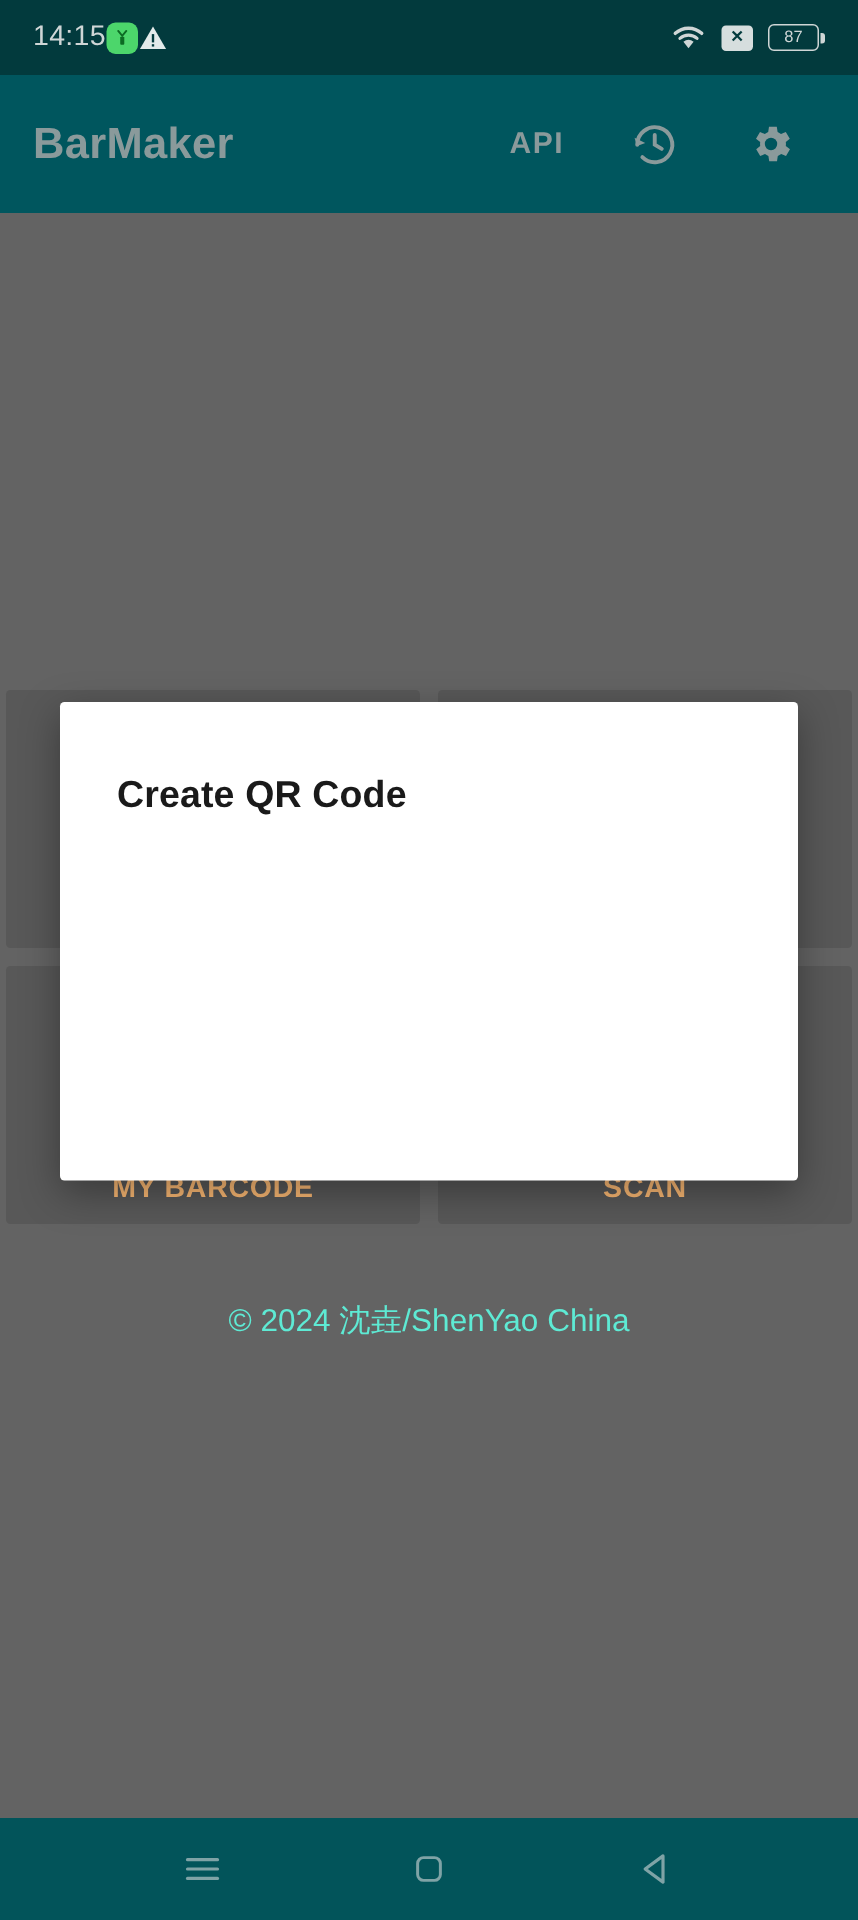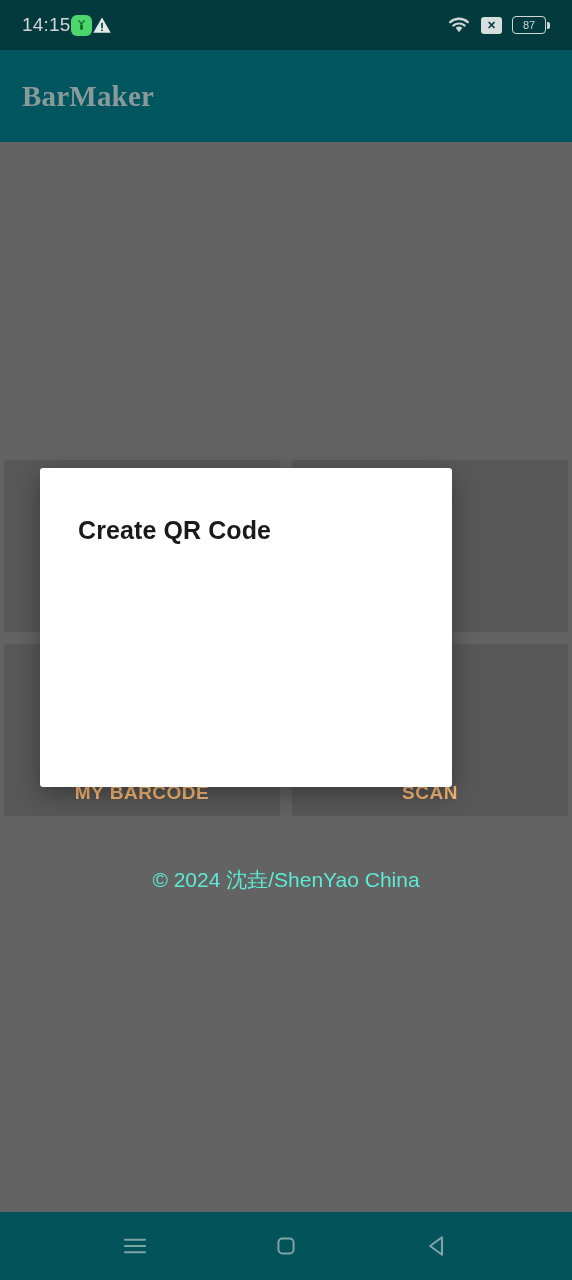--- a/index.html
+++ b/index.html
@@ -47,21 +47,20 @@
 
   
   .app-bar{
     position:absolute; top:50px; left:0; width:572px; height:92px;
     background:#00565E;
     display:flex; align-items:center; padding:0 22px;
   }
   .app-title{
     font-size:29px; font-weight:bold; color:#8a9a9b; letter-spacing:.2px;
     flex:1;
-    font-family:Liberation Serif, serif;
   }
   .app-actions{ display:flex; align-items:center; gap:42px; padding-right:18px; }
   .action-api{
     font-size:20px; font-weight:bold; color:#8a9a9b; letter-spacing:1px;
   }
   .action-icon{ width:36px;height:36px; display:flex;align-items:center;justify-content:center; }
   .action-icon svg{ display:block; }
 
   
   .scrim{
@@ -86,21 +85,21 @@
     font-size:19px; font-weight:bold; color:#fdba74; letter-spacing:.5px;
   }
 
   .copyright{
     position:absolute; top:866px; left:0; width:572px;
     text-align:center; font-size:21px; color:#5eead4;
   }
 
   
   .dialog-wrap{
-    position:absolute; top:468px; left:40px; width:412px; height:319px;
+    position:absolute; top:468px; left:40px; width:492px; height:319px;
     background:#ffffff; border-radius:3px;
     box-shadow:0 8px 26px rgba(0,0,0,.35);
     padding:32px 38px 16px 38px;
   }
   .dialog-title{
     font-size:25px; font-weight:bold; color:#1a1a1a;
     margin-top:16px; margin-bottom:34px; letter-spacing:.1px;
   }
   .dialog-item{
     font-size:21px; color:#202020; padding:10px 0; margin-bottom:26px;
@@ -148,20 +147,36 @@
     <span class="icon-nosim">✕</span>
     <span class="battery">
       <span class="battery-body">87</span>
       <span class="battery-cap"></span>
     </span>
   </div>
 </div>
 
 <div class="app-bar">
   <div class="app-title">BarMaker</div>
+  <div class="app-actions">
+    <span class="action-api">API</span>
+    <span class="action-icon">
+      <svg width="33" height="33" viewBox="0 0 24 24" fill="none" stroke="#8a9a9b" stroke-width="1.9" stroke-linecap="round">
+        <path d="M3.5 12 A8.5 8.5 0 1 1 6 18"></path>
+        <polyline points="2.2,8.6 3.5,12.6 7.4,11.2" fill="#8a9a9b" stroke="none"></polyline>
+        <polyline points="12,7.3 12,12 15.4,14"></polyline>
+      </svg>
+    </span>
+    <span class="action-icon">
+      <svg width="32" height="32" viewBox="0 0 24 24" fill="#8a9a9b">
+        <path d="M19.4 13a7.6 7.6 0 0 0 0-2l2-1.6-2-3.4-2.4 1a7.4 7.4 0 0 0-1.7-1l-.4-2.6h-3.9l-.4 2.6a7.4 7.4 0 0 0-1.7 1l-2.4-1-2 3.4L6.6 11a7.6 7.6 0 0 0 0 2l-2 1.6 2 3.4 2.4-1a7.4 7.4 0 0 0 1.7 1l.4 2.6h3.9l.4-2.6a7.4 7.4 0 0 0 1.7-1l2.4 1 2-3.4z"></path>
+        <circle cx="12" cy="12" r="3.1" fill="#00565E"></circle>
+      </svg>
+    </span>
+  </div>
 </div>
 
 <div class="scrim"></div>
 
 <div class="bg-cards">
   <div class="bg-row">
     <div class="bg-card row1"></div>
     <div class="bg-card row1"></div>
   </div>
   <div class="bg-row">

